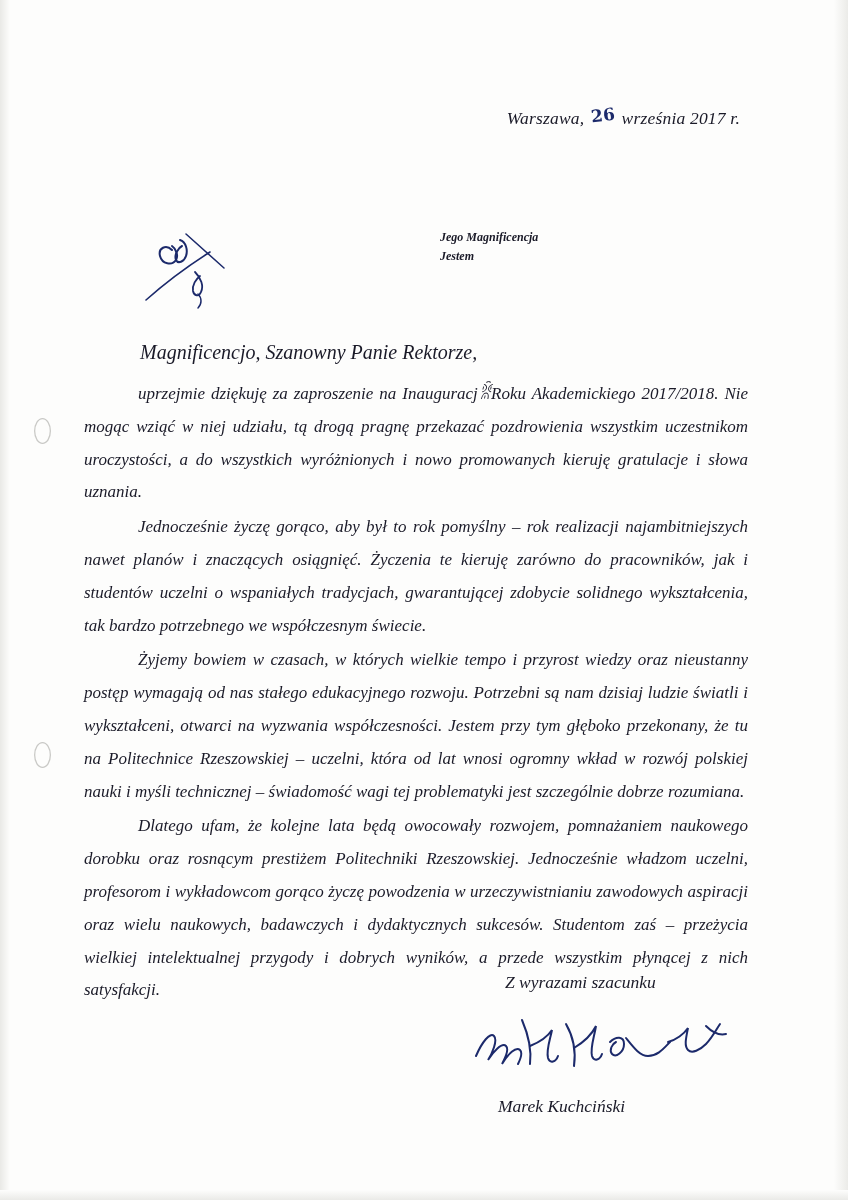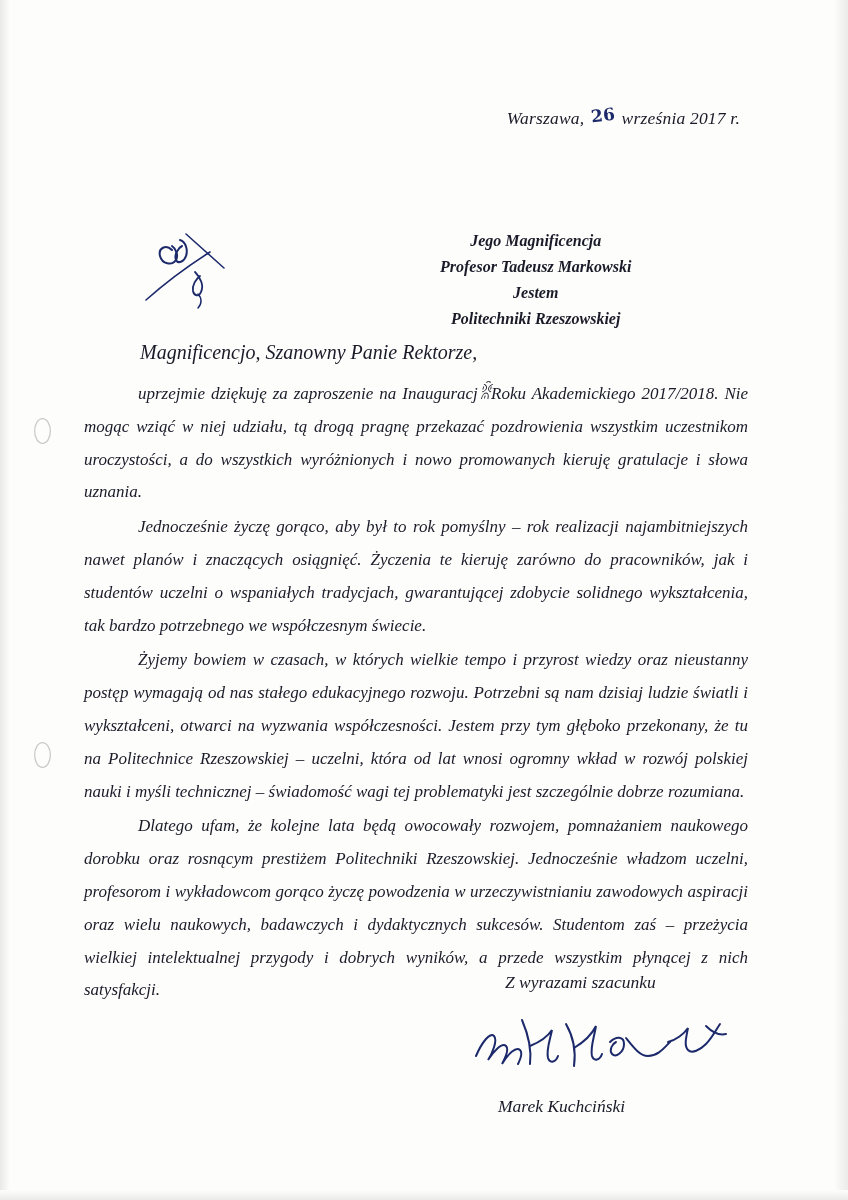--- a/index.html
+++ b/index.html
@@ -85,25 +85,24 @@
     top: 222px;
     left: 140px;
     width: 120px;
     height: 95px;
   }
 
   .addressee {
     position: absolute;
     top: 228px;
     left: 440px;
-    font-size: 16px;
+    font-size: 12px;
     font-weight: bold;
     font-style: italic;
     line-height: 1.62;
-    text-align: center;
   }
 
   .salutation {
     position: absolute;
     top: 341px;
     left: 140px;
     font-style: italic;
     font-size: 20px;
   }
 
@@ -172,23 +171,21 @@
       <path d="M40 18 c6 2 8 10 6 16 c-2 6 -8 8 -10 4 c-2 -5 2 -12 6 -14" stroke-width="2"></path>
       <path d="M46 12 L84 46" stroke-width="1.5"></path>
       <path d="M6 78 C24 62 48 44 70 30" stroke-width="1.6"></path>
       <path d="M55 50 c6 6 9 14 6 20 c-2 5 -7 4 -8 -1 c-1 -6 3 -12 7 -15" stroke-width="1.8"></path>
       <path d="M58 72 c4 4 4 10 0 14" stroke-width="1.5"></path>
     </g>
   </svg>
 
   <div class="addressee">
     <div>Jego Magnificencja</div>
-    <div>Profesor Tadeusz Markowski</div>
     <div>Jestem</div>
-    <div>Politechniki Rzeszowskiej</div>
   </div>
 
   <div class="salutation">Magnificencjo, Szanowny Panie Rektorze,</div>
 
   <div class="body">
     <p>uprzejmie dziękuję za zaproszenie na InauguracjꐠRoku Akademickiego 2017/2018. Nie mogąc wziąć w niej udziału, tą drogą pragnę przekazać pozdrowienia wszystkim uczestnikom uroczystości, a do wszystkich wyróżnionych i nowo promowanych kieruję gratulacje i słowa uznania.</p>
     <p>Jednocześnie życzę gorąco, aby był to rok pomyślny – rok realizacji najambitniejszych nawet planów i znaczących osiągnięć. Życzenia te kieruję zarówno do pracowników, jak i studentów uczelni o wspaniałych tradycjach, gwarantującej zdobycie solidnego wykształcenia, tak bardzo potrzebnego we współczesnym świecie.</p>
     <p>Żyjemy bowiem w czasach, w których wielkie tempo i przyrost wiedzy oraz nieustanny postęp wymagają od nas stałego edukacyjnego rozwoju. Potrzebni są nam dzisiaj ludzie światli i wykształceni, otwarci na wyzwania współczesności. Jestem przy tym głęboko przekonany, że tu na Politechnice Rzeszowskiej – uczelni, która od lat wnosi ogromny wkład w rozwój polskiej nauki i myśli technicznej – świadomość wagi tej problematyki jest szczególnie dobrze rozumiana.</p>
     <p>Dlatego ufam, że kolejne lata będą owocowały rozwojem, pomnażaniem naukowego dorobku oraz rosnącym prestiżem Politechniki Rzeszowskiej. Jednocześnie władzom uczelni, profesorom i wykładowcom gorąco życzę powodzenia w urzeczywistnianiu zawodowych aspiracji oraz wielu naukowych, badawczych i dydaktycznych sukcesów. Studentom zaś – przeżycia wielkiej intelektualnej przygody i dobrych wyników, a przede wszystkim płynącej z nich satysfakcji.</p>
   </div>

